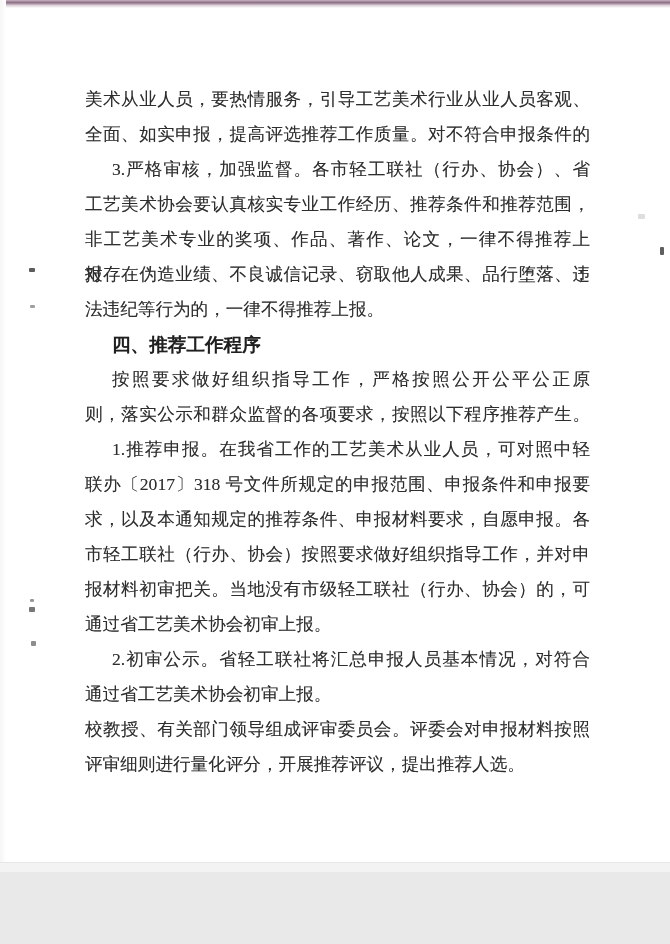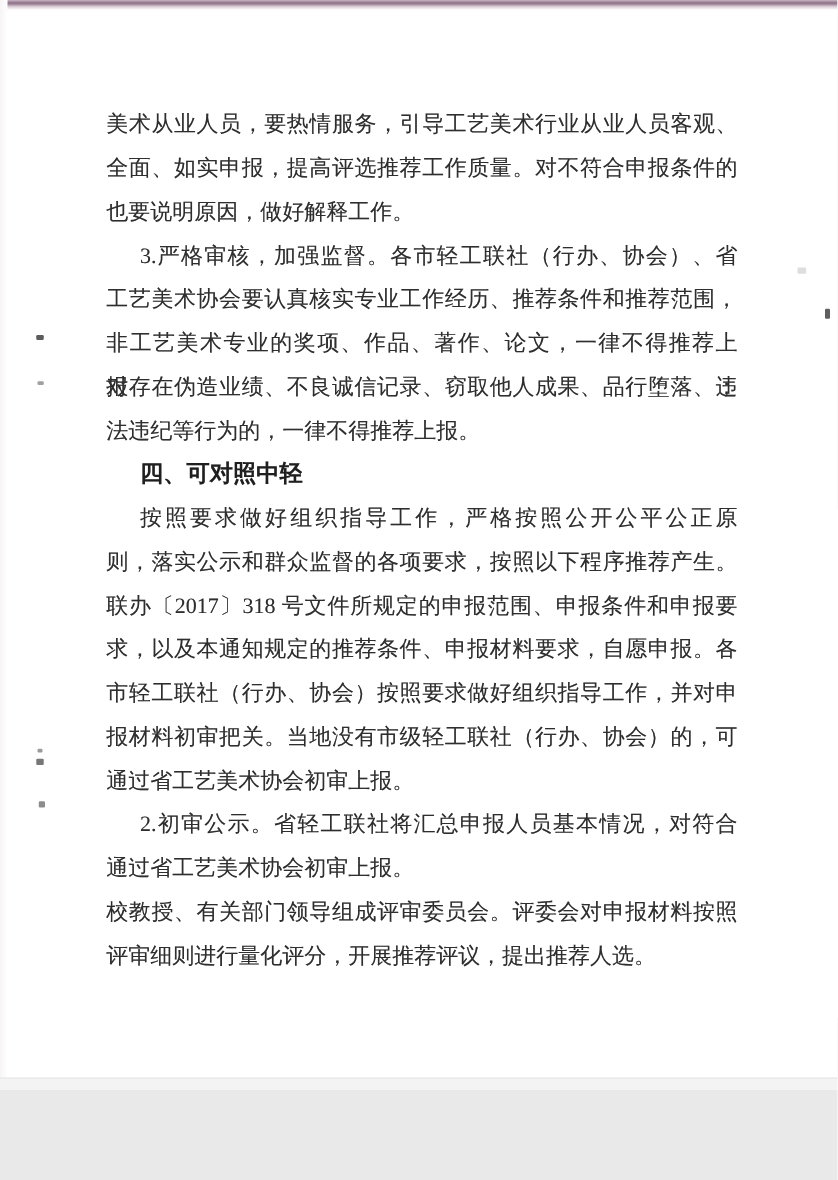--- a/index.html
+++ b/index.html
@@ -72,41 +72,41 @@
 <div class="page">
 
   <div class="top-edge"></div>
   <div class="left-edge"></div>
 
   <div class="doc">
 
     <div class="para">
       <div class="ln fill">美术从业人员，要热情服务，引导工艺美术行业从业人员客观、</div>
       <div class="ln fill">全面、如实申报，提高评选推荐工作质量。对不符合申报条件的</div>
-      <div class="ln end">也要说明原因，做好解释工作。</div>
     </div>
 
     <div class="para">
       <div class="ln fill indent">3.严格审核，加强监督。各市轻工联社（行办、协会）、省</div>
       <div class="ln fill">工艺美术协会要认真核实专业工作经历、推荐条件和推荐范围，</div>
       <div class="ln fill">非工艺美术专业的奖项、作品、著作、论文，一律不得推荐上报；</div>
       <div class="ln fill">对存在伪造业绩、不良诚信记录、窃取他人成果、品行堕落、违</div>
       <div class="ln end">法违纪等行为的，一律不得推荐上报。</div>
     </div>
 
     <div class="para">
-      <div class="ln end indent heading">四、可对照中轻</div>
+      <div class="ln end indent heading">四、推荐工作程序</div>
     </div>
 
     <div class="para">
       <div class="ln fill indent">按照要求做好组织指导工作，严格按照公开公平公正原</div>
       <div class="ln fill">则，落实公示和群众监督的各项要求，按照以下程序推荐产生。</div>
     </div>
 
     <div class="para">
+      <div class="ln fill indent">1.推荐申报。在我省工作的工艺美术从业人员，可对照中轻</div>
       <div class="ln fill">联办〔2017〕318 号文件所规定的申报范围、申报条件和申报要</div>
       <div class="ln fill">求，以及本通知规定的推荐条件、申报材料要求，自愿申报。各</div>
       <div class="ln fill">市轻工联社（行办、协会）按照要求做好组织指导工作，并对申</div>
       <div class="ln fill">报材料初审把关。当地没有市级轻工联社（行办、协会）的，可</div>
       <div class="ln end">通过省工艺美术协会初审上报。</div>
     </div>
 
     <div class="para">
       <div class="ln fill indent">2.初审公示。省轻工联社将汇总申报人员基本情况，对符合</div>
       <div class="ln end">通过省工艺美术协会初审上报。</div>

